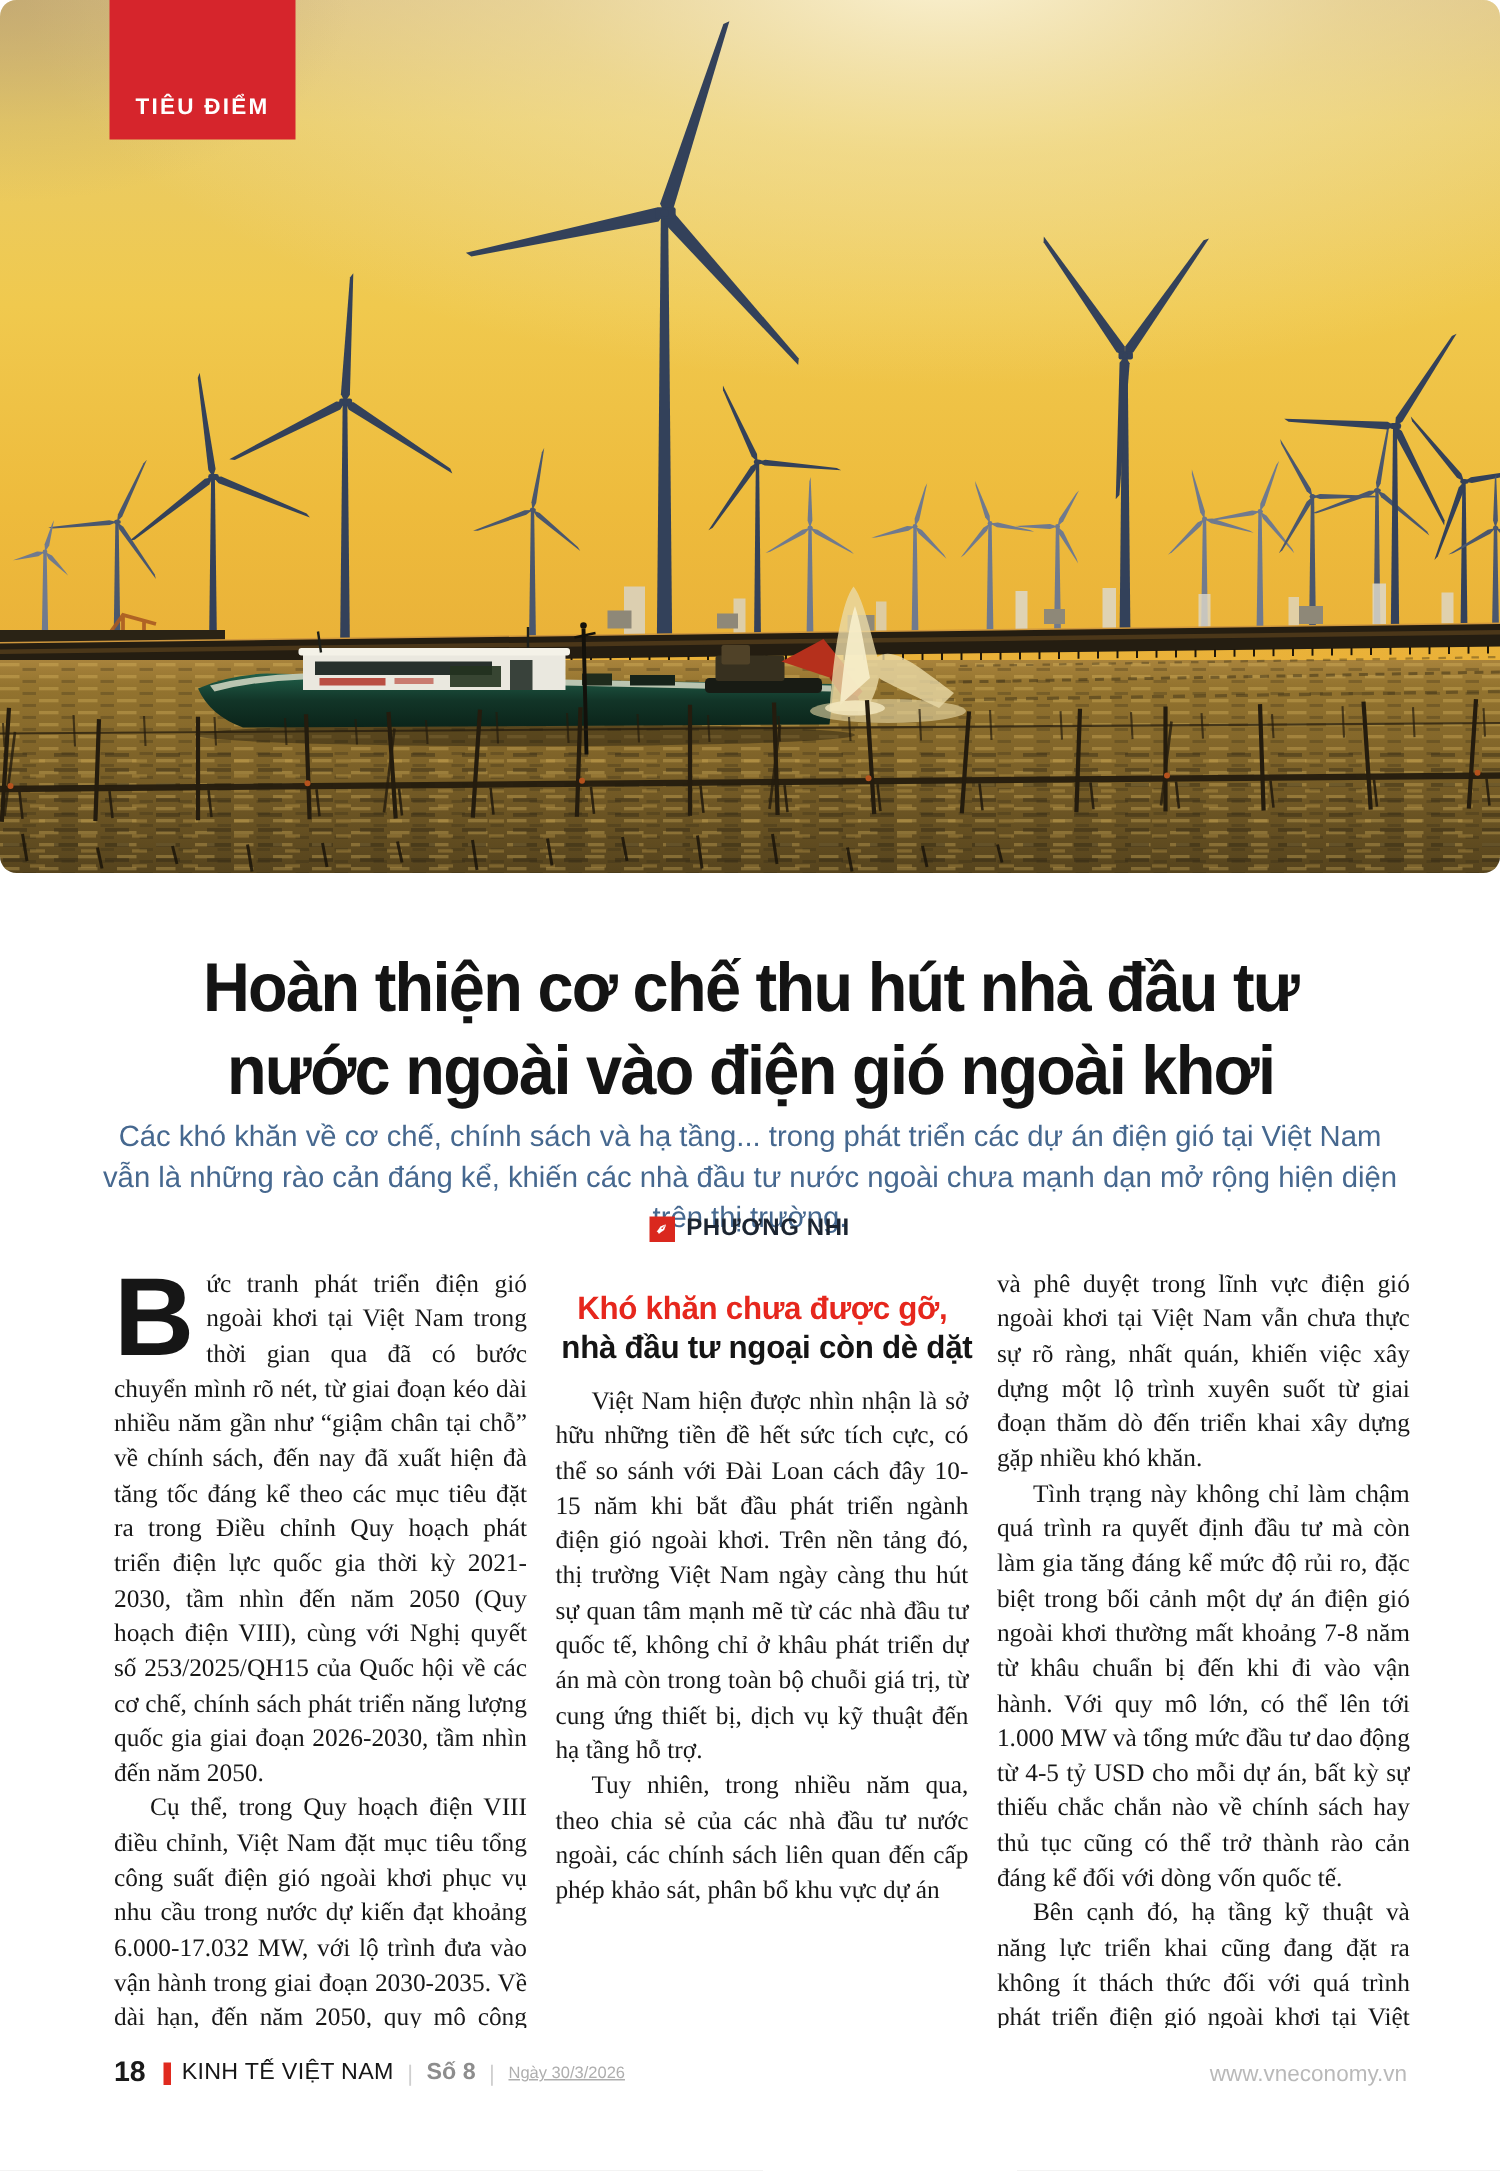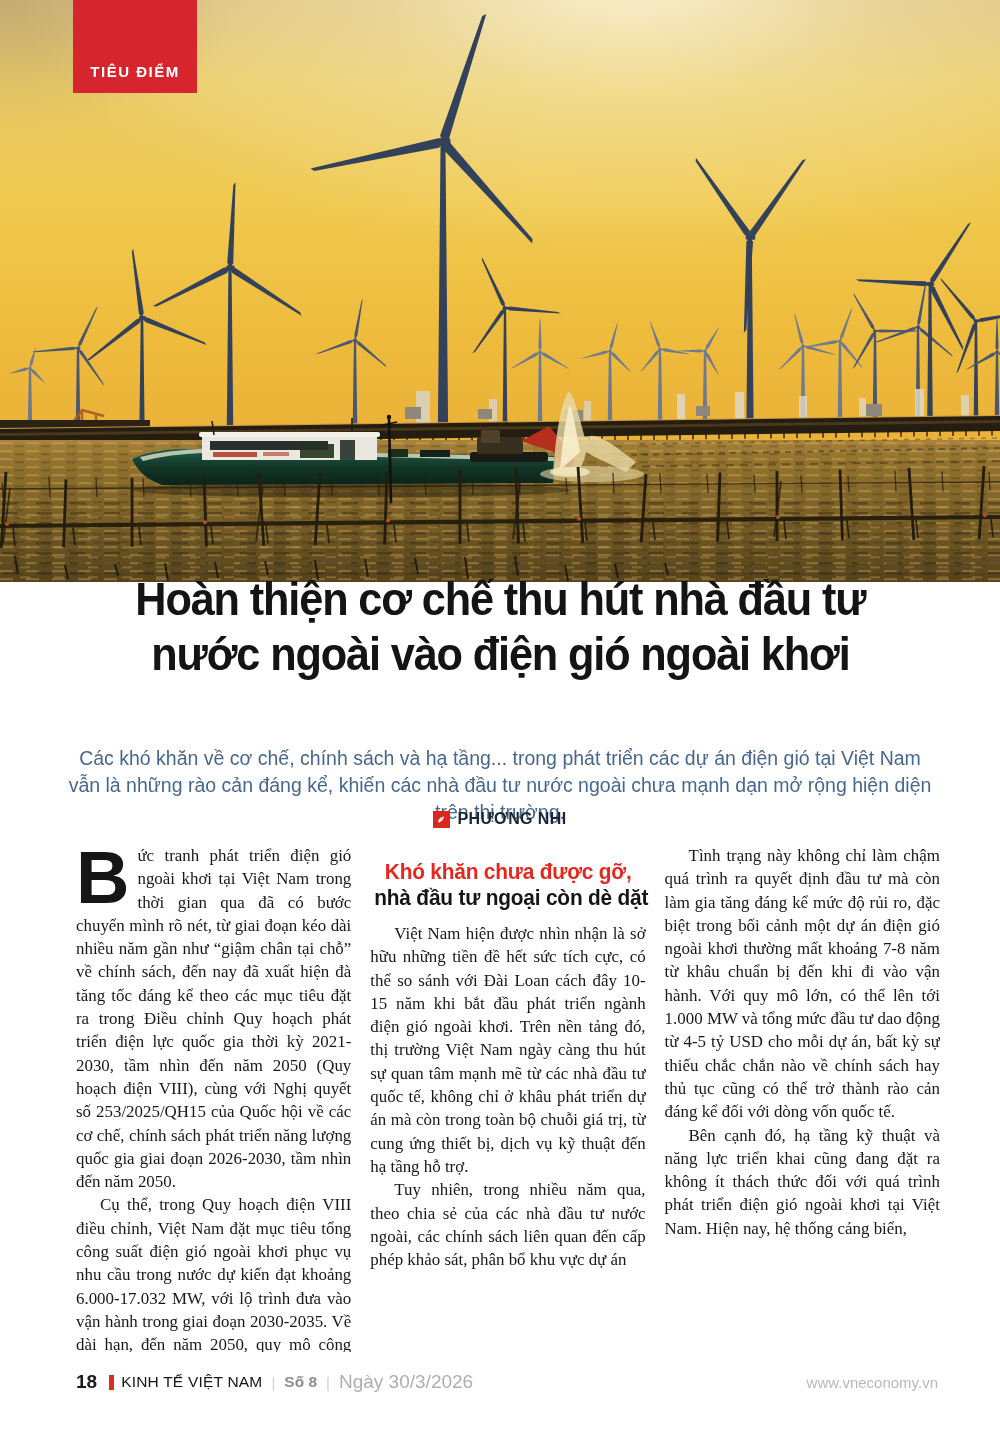--- a/index.html
+++ b/index.html
@@ -1,27 +1,27 @@
 <!DOCTYPE html>
 <html><head>
 <meta charset="utf-8">
 <style>
   html,body{margin:0;padding:0;background:#e9e9e9;}
   .page{position:relative;width:1000px;height:1447px;margin:0 auto;background:#ffffff;
         overflow:hidden;font-family:"Liberation Sans",sans-serif;}
 
   
-  .photo{position:absolute;top:0;left:0;width:1000px;height:582px;overflow:hidden;}
+  .photo{position:absolute;top:0;left:0;width:1000px;height:582px;overflow:hidden;border-radius:11px;}
   .photo svg{display:block;width:1000px;height:582px;}
   .badge{position:absolute;top:0;left:73px;width:124px;height:93px;background:#d6252c;
          display:flex;align-items:flex-end;justify-content:center;padding-bottom:13px;box-sizing:border-box;}
   .badge span{color:#fff;font-weight:700;font-size:15px;letter-spacing:1.5px;}
 
   
-  .headline{position:absolute;top:572px;left:0;width:1000px;text-align:center;color:#141414;}
+  .headline{position:absolute;top:631px;left:0;width:1000px;text-align:center;color:#141414;}
   .headline .hl{display:inline-block;font-weight:700;font-size:46px;line-height:55px;
                 letter-spacing:-1.2px;transform:scaleX(.94);white-space:nowrap;}
 
   
   .lede{position:absolute;top:745px;left:62px;width:876px;text-align:center;
         color:#46688f;font-size:19.5px;line-height:27px;font-weight:500;}
 
   
   .byline{position:absolute;top:810px;left:0;width:1000px;display:flex;align-items:center;justify-content:center;gap:7px;}
   .byline .pen{width:17px;height:17px;background:#da281e;color:#fff;display:flex;align-items:center;
@@ -43,21 +43,21 @@
   .subhead .sh1{color:#e6271d;}
   .subhead .sh2{color:#151515;}
 
   
   .footer{position:absolute;top:1371px;left:76px;width:862px;display:flex;align-items:center;}
   .footer .pageno{font-weight:700;font-size:19px;color:#1a1a1a;margin-right:12px;}
   .footer .redbar{width:5px;height:15px;background:#e02a1f;margin-right:7px;}
   .footer .mag{font-weight:400;font-size:15.5px;color:#161616;letter-spacing:.2px;}
   .footer .sep{color:#cfcfcf;margin:0 9px;font-size:15px;}
   .footer .issue{font-weight:700;font-size:15.5px;color:#8d8d8d;}
-  .footer .date{font-size:19px;color:#aeaeae;}
+  .footer .date{font-size:11px;color:#aeaeae;text-decoration:underline;}
   .footer .url{margin-left:auto;font-size:15px;color:#b9b9b9;}
 </style>
 </head>
 <body>
 
 <div class="page">
 
   <div class="photo">
     <svg viewBox="0 0 1000 582" preserveAspectRatio="none">
       <defs>
@@ -514,20 +514,21 @@
     </div>
     <div class="col">
       <div class="subhead">
         <span class="sh sh1">Khó khăn chưa được gỡ,</span><br>
         <span class="sh sh2">nhà đầu tư ngoại còn dè dặt</span>
       </div>
       <p class="indent">Việt Nam hiện được nhìn nhận là sở hữu những tiền đề hết sức tích cực, có thể so sánh với Đài Loan cách đây 10-15 năm khi bắt đầu phát triển ngành điện gió ngoài khơi. Trên nền tảng đó, thị trường Việt Nam ngày càng thu hút sự quan tâm mạnh mẽ từ các nhà đầu tư quốc tế, không chỉ ở khâu phát triển dự án mà còn trong toàn bộ chuỗi giá trị, từ cung ứng thiết bị, dịch vụ kỹ thuật đến hạ tầng hỗ trợ.</p>
       <p class="indent">Tuy nhiên, trong nhiều năm qua, theo chia sẻ của các nhà đầu tư nước ngoài, các chính sách liên quan đến cấp phép khảo sát, phân bổ khu vực dự án</p>
     </div>
     <div class="col">
+      <p>và phê duyệt trong lĩnh vực điện gió ngoài khơi tại Việt Nam vẫn chưa thực sự rõ ràng, nhất quán, khiến việc xây dựng một lộ trình xuyên suốt từ giai đoạn thăm dò đến triển khai xây dựng gặp nhiều khó khăn.</p>
       <p class="indent">Tình trạng này không chỉ làm chậm quá trình ra quyết định đầu tư mà còn làm gia tăng đáng kể mức độ rủi ro, đặc biệt trong bối cảnh một dự án điện gió ngoài khơi thường mất khoảng 7-8 năm từ khâu chuẩn bị đến khi đi vào vận hành. Với quy mô lớn, có thể lên tới 1.000 MW và tổng mức đầu tư dao động từ 4-5 tỷ USD cho mỗi dự án, bất kỳ sự thiếu chắc chắn nào về chính sách hay thủ tục cũng có thể trở thành rào cản đáng kể đối với dòng vốn quốc tế.</p>
       <p class="indent">Bên cạnh đó, hạ tầng kỹ thuật và năng lực triển khai cũng đang đặt ra không ít thách thức đối với quá trình phát triển điện gió ngoài khơi tại Việt Nam. Hiện nay, hệ thống cảng biển,</p>
     </div>
   </div>
 
   <div class="footer">
     <span class="pageno">18</span>
     <span class="redbar"></span>
     <span class="mag">KINH TẾ VIỆT NAM</span>
     <span class="sep">|</span>

